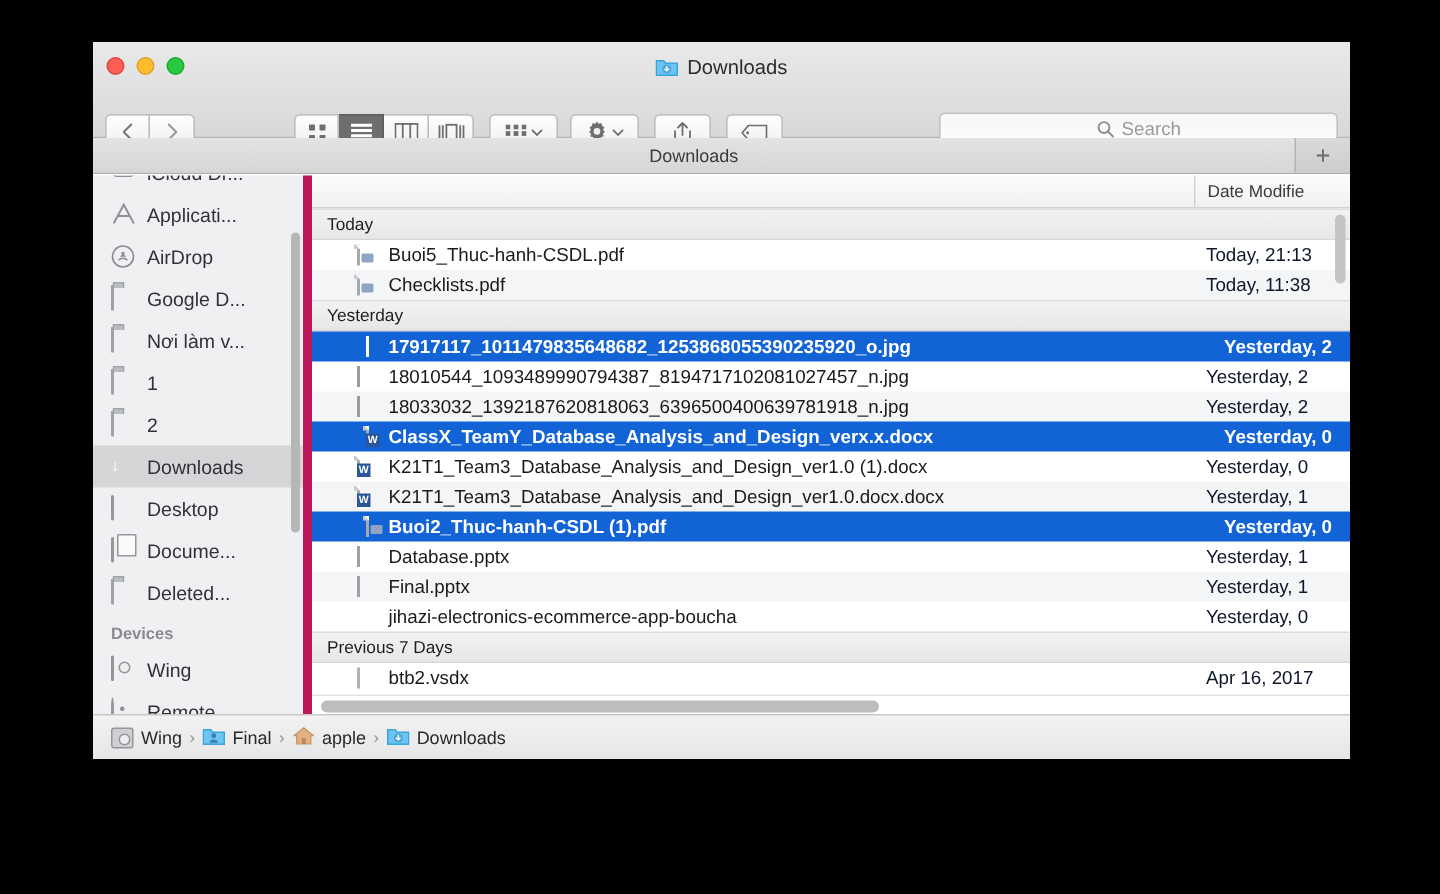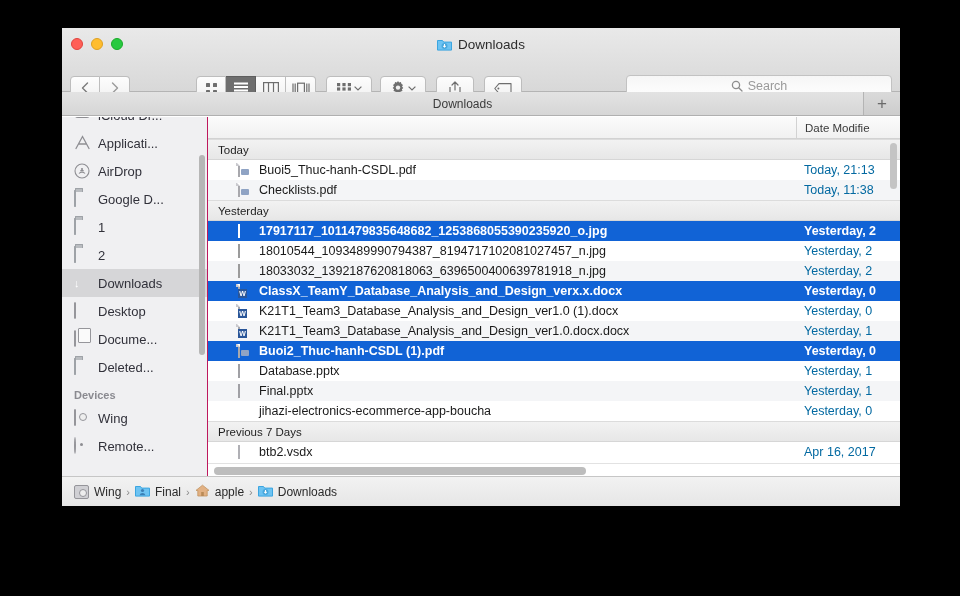--- a/index.html
+++ b/index.html
@@ -118,21 +118,21 @@
   .body {
     position: absolute;
     top: 89px; bottom: 30px; left: 0; right: 0;
     display: flex;
   }
 
   
   .sidebar {
     width: 146px;
     background: #f0f0f2;
-    border-right: 1px solid #be185d;
+    border-right: 6px solid #be185d;
     position: relative;
     overflow: hidden;
     padding-top: 16px;
   }
   .sb-list { position: absolute; top: -16px; left: 0; right: 0; }
   .sb-group-label {
     font-size: 11px; color: #8a8a90; font-weight: bold;
     padding: 8px 0 3px 12px;
   }
   .sb-item {
@@ -176,23 +176,23 @@
     border-top: 1px solid #dcdcdc;
     display: flex; align-items: center;
     padding-left: 10px;
     font-size: 11.5px; color: #1e1e1e;
   }
   .row {
     height: 20px; display: flex; align-items: center;
     font-size: 12.5px; color: #1a1a1a;
   }
   .row.alt { background: #f4f5f7; }
-  .row.sel { background: #1163d6; color: #fff; font-weight: bold; }
+  .row.sel { background: #1163d6; color: #fff; font-weight: bold; text-align: center; }
   .r-name { flex: 1; display: flex; align-items: center; gap: 7px; padding-left: 30px; overflow: hidden; white-space: nowrap; }
-  .r-date { width: 104px; padding-left: 8px; color: #0369a1; overflow: hidden; white-space: nowrap; }
+  .r-date { width: 104px; padding-left: 8px; color: #0f172a; overflow: hidden; white-space: nowrap; }
   .row.sel .r-date { color: #fff; }
 
   .f-ico { width: 14px; height: 14px; flex: 0 0 14px; position: relative; }
 
   
   .v-scroll {
     position: absolute; right: 3px; top: 26px;
     width: 7px; height: 46px;
     background: #c4c4c4; border-radius: 4px;
   }
@@ -516,20 +516,24 @@
             </svg>
           </span>
           <span>AirDrop</span>
         </div>
 
         <div class="sb-item">
           <span class="sb-ico"><span class="ic-folder" style="margin-top:4px;"></span></span>
           <span>Google D...</span>
         </div>
 
+        <div class="sb-item">
+          <span class="sb-ico"><span class="ic-folder" style="margin-top:4px;"></span></span>
+          <span>Nơi làm v...</span>
+        </div>
 
         <div class="sb-item">
           <span class="sb-ico"><span class="ic-folder" style="margin-top:4px;"></span></span>
           <span>1</span>
         </div>
 
         <div class="sb-item">
           <span class="sb-ico"><span class="ic-folder" style="margin-top:4px;"></span></span>
           <span>2</span>
         </div>

